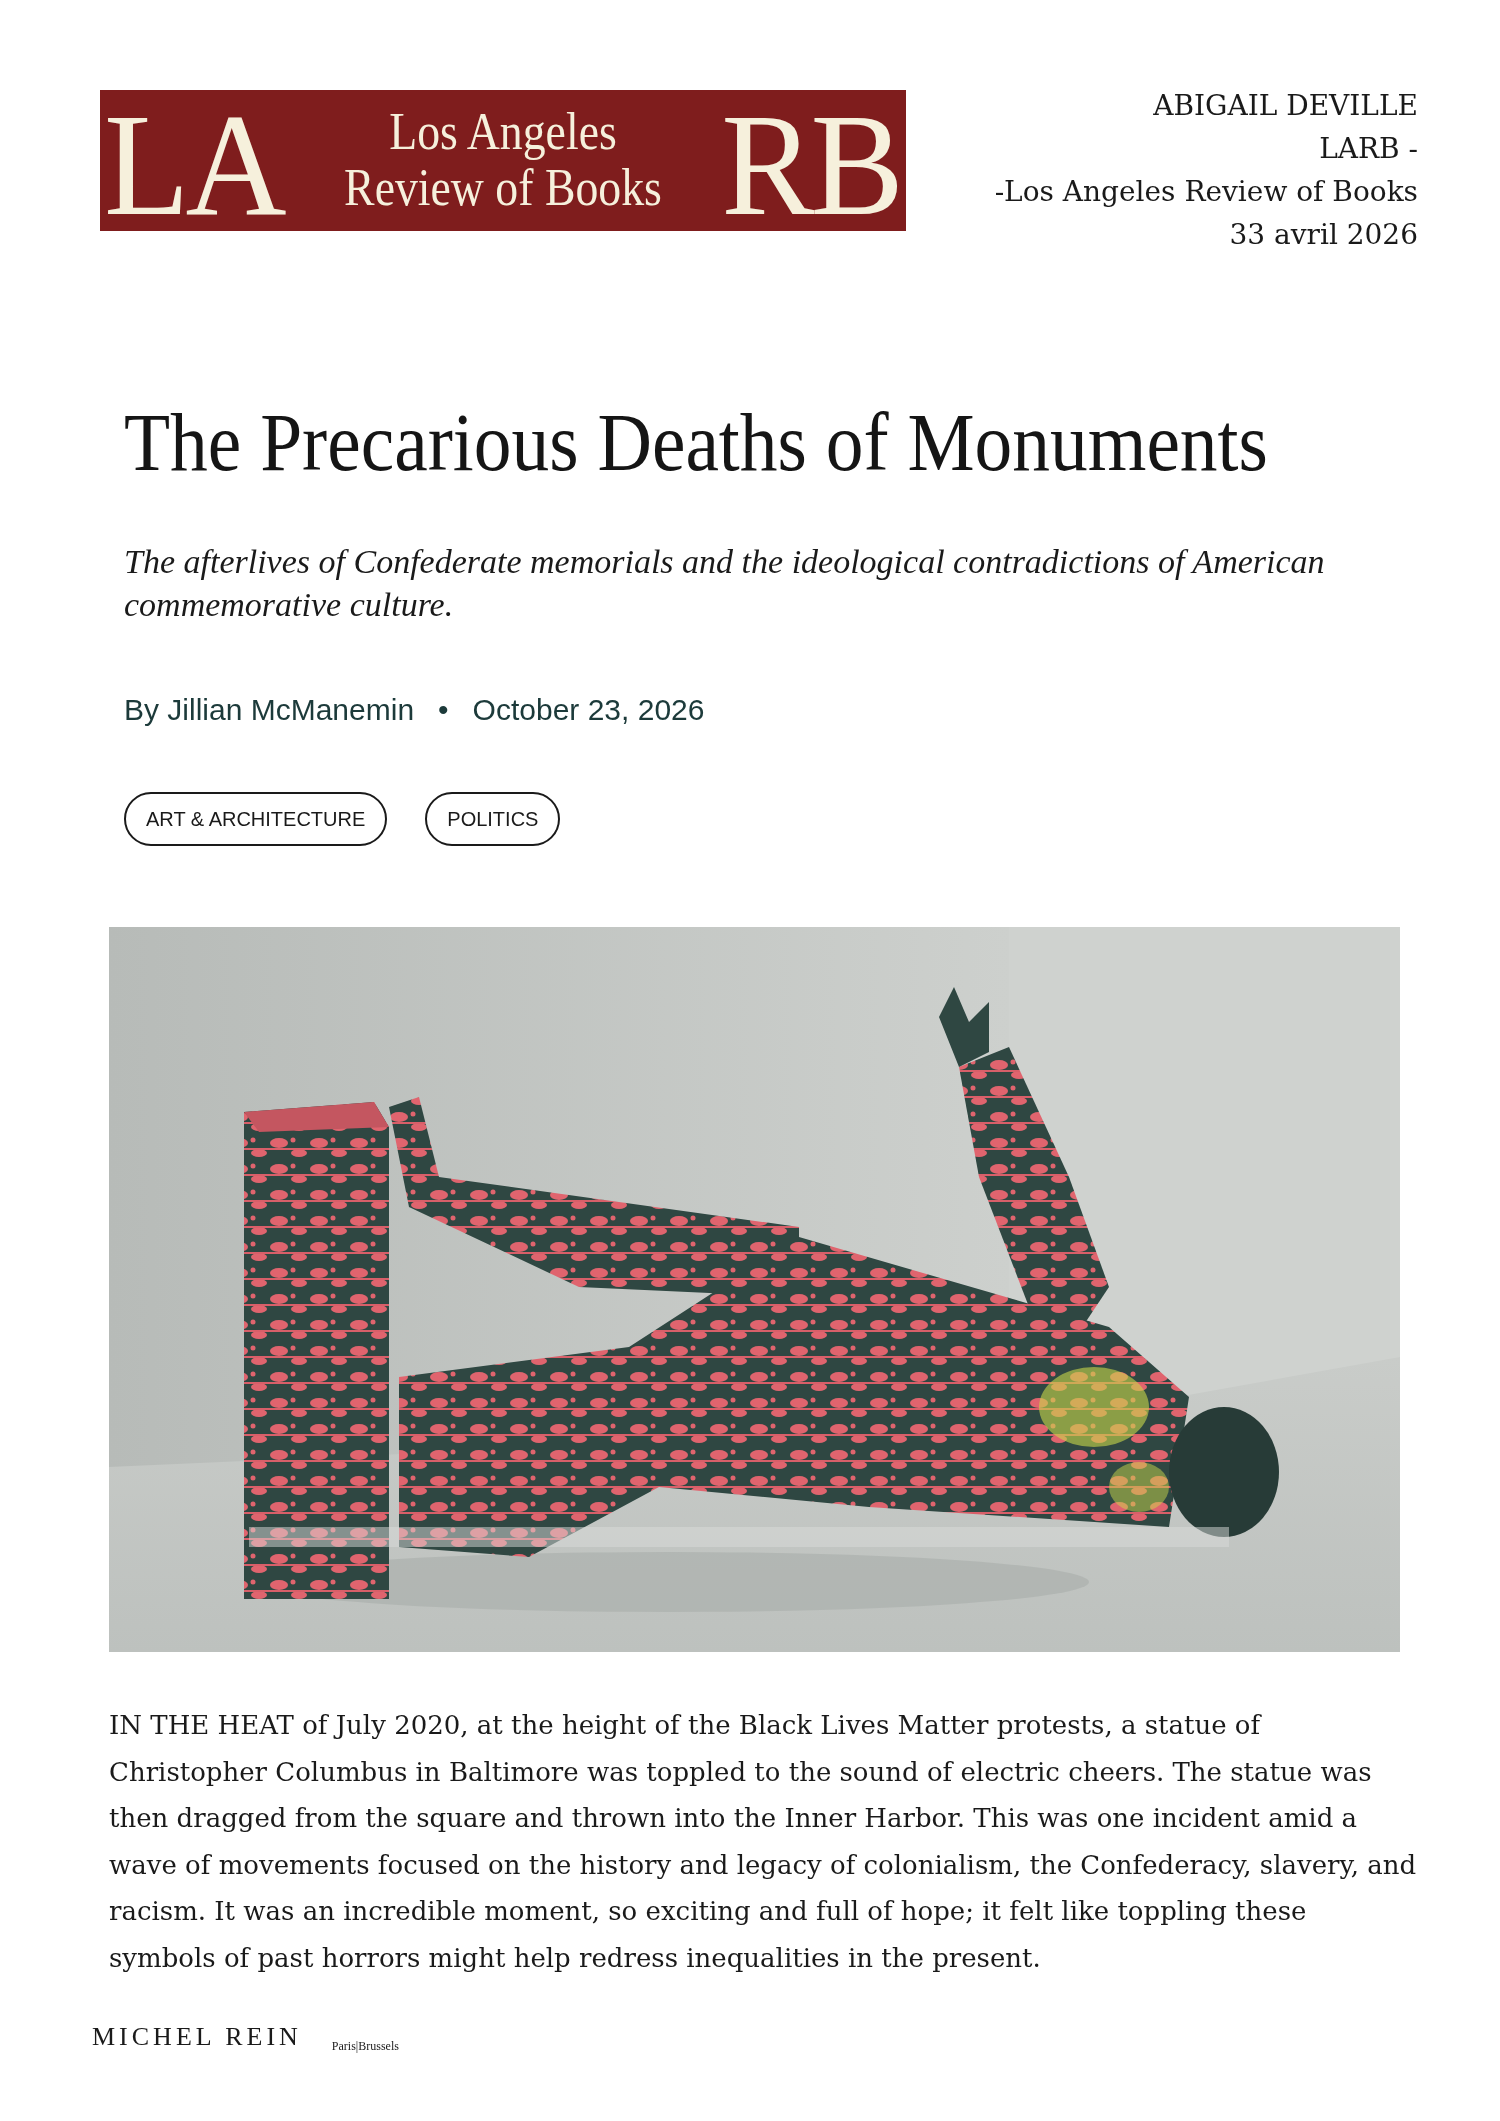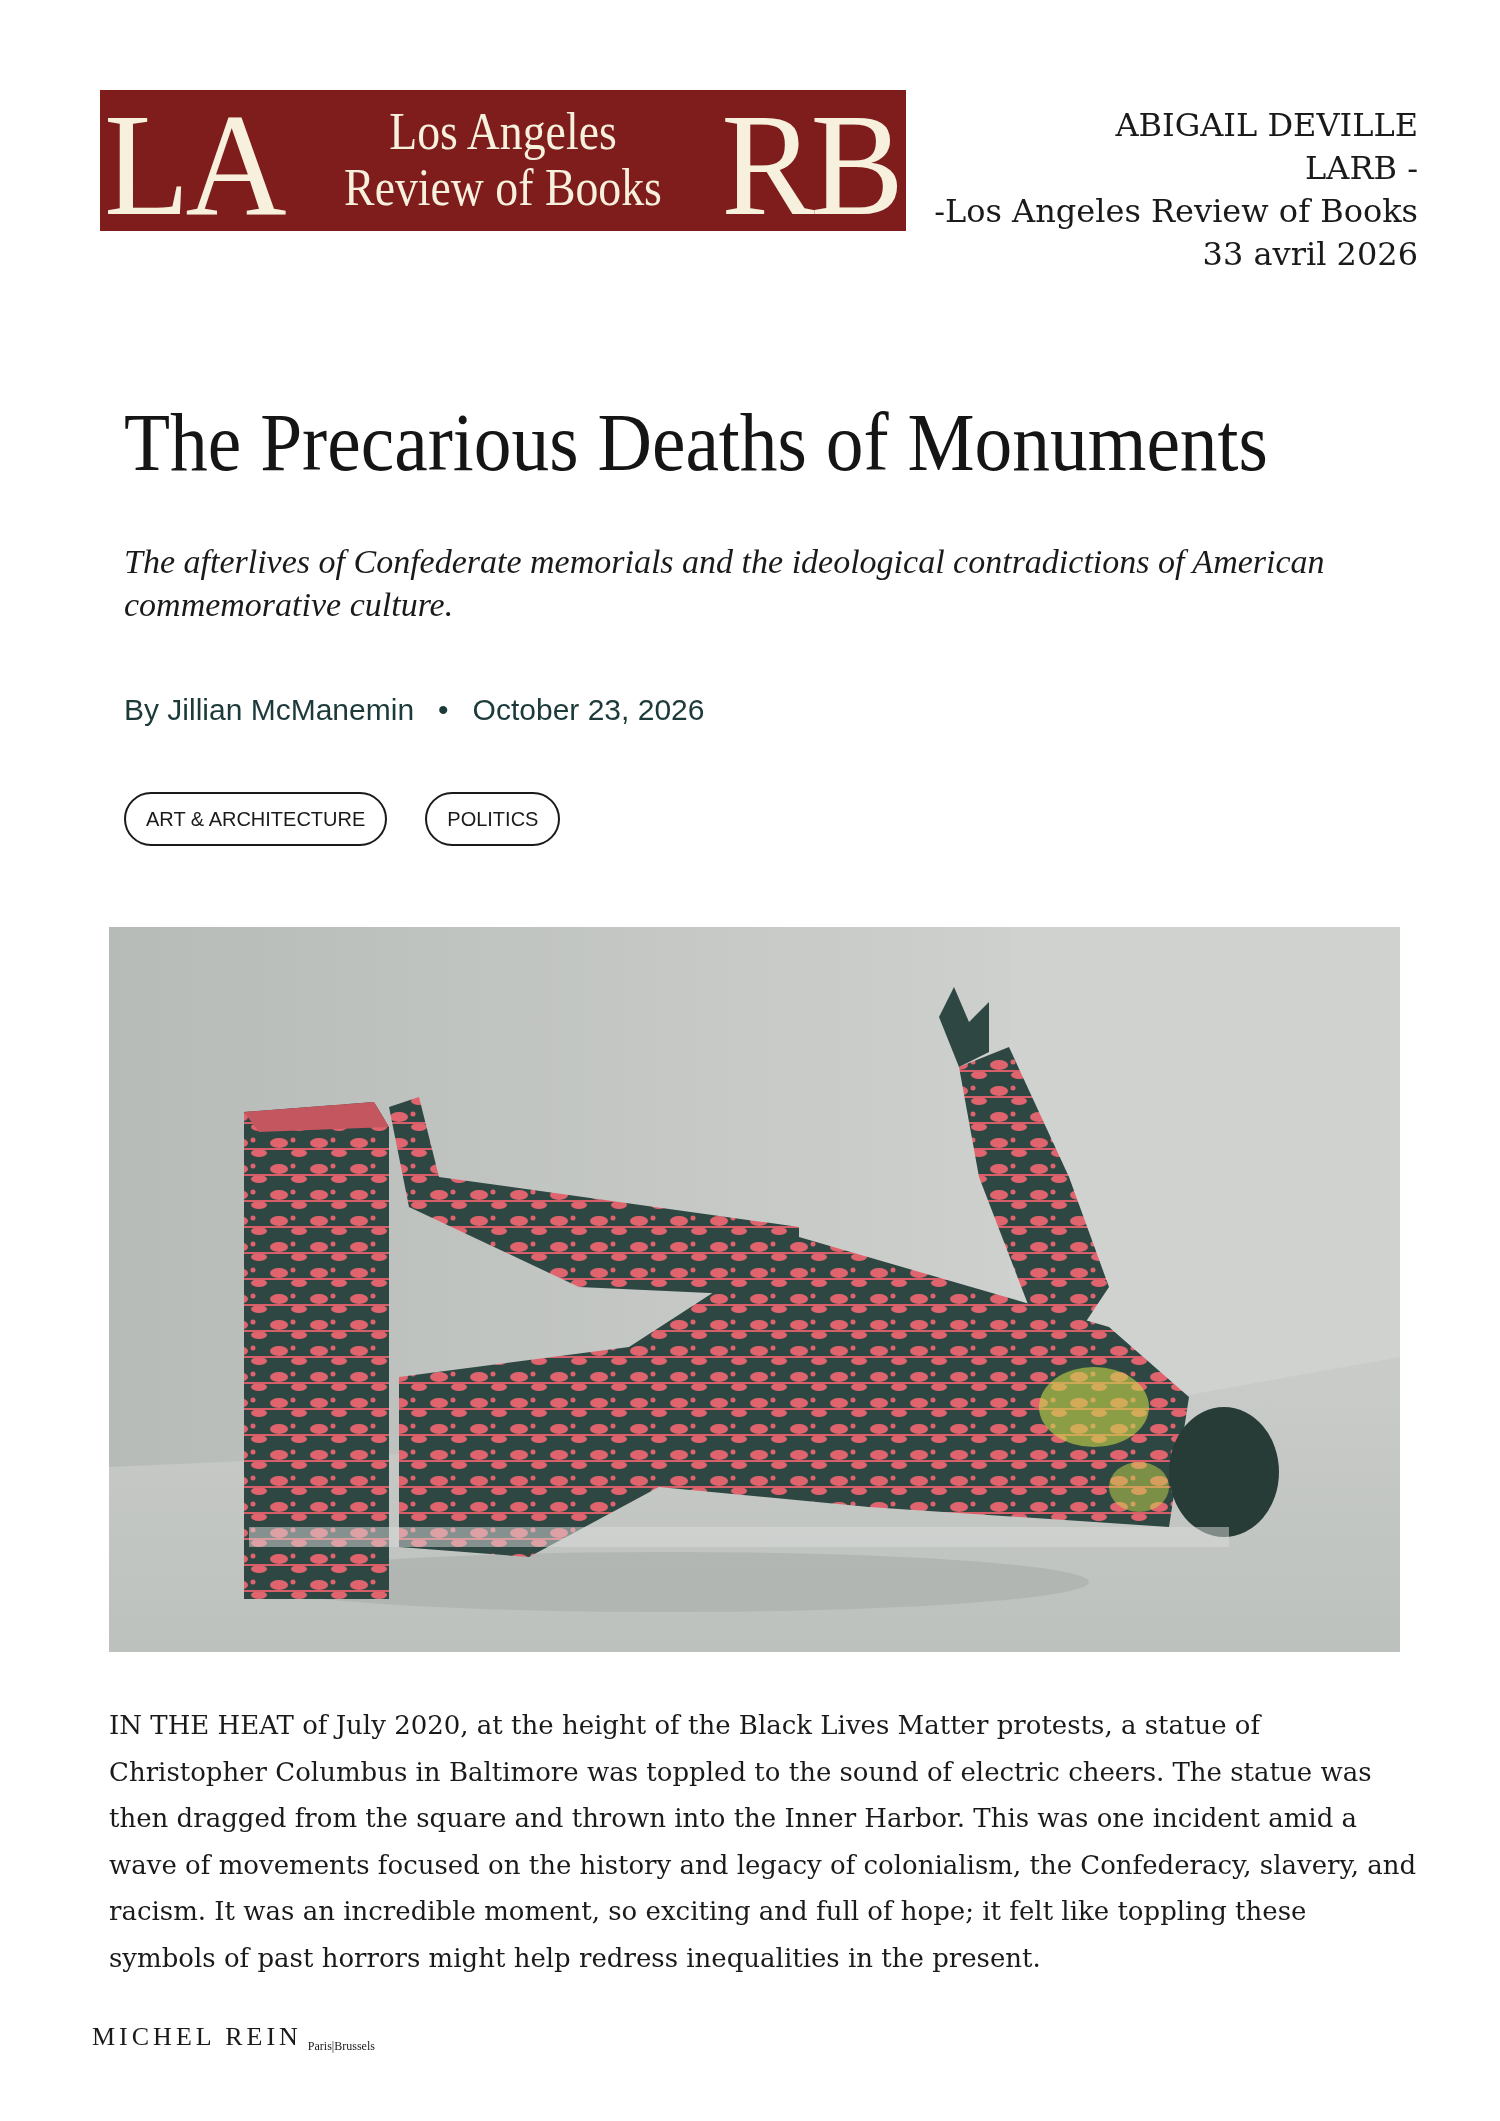--- a/index.html
+++ b/index.html
@@ -2,31 +2,31 @@
 <html><head>
 <meta charset="utf-8">
 <style>
   html, body { margin: 0; padding: 0; background: #ffffff; }
   body { width: 1500px; height: 2121px; position: relative; overflow: hidden; font-family: "Liberation Serif", serif; color: #1a1a1a; }
   .logo { position: absolute; left: 100px; top: 90px; width: 806px; height: 141px; background: #7f1d1d; color: #f6f0dc; }
   .logo .big { position: absolute; top: 0; font-family: "Liberation Serif", serif; font-size: 140px; line-height: 141px; letter-spacing: -4px; transform: scaleY(1.05); transform-origin: top; }
   .logo .la { left: 4px; }
   .logo .rb { right: 6px; }
   .logo .mid { position: absolute; left: 220px; right: 220px; top: 14px; text-align: center; font-family: "Liberation Serif", serif; font-size: 52px; line-height: 56px; transform: scaleX(0.88); }
-  .header-meta { position: absolute; right: 82px; top: 84px; text-align: right; font-family: "DejaVu Serif", serif; font-size: 32px; line-height: 43px; color: #1a1a1a; margin-top: 20px; }
+  .header-meta { position: absolute; right: 82px; top: 84px; text-align: right; font-family: "DejaVu Serif", serif; font-size: 28px; line-height: 43px; color: #1a1a1a; }
   .title { position: absolute; left: 124px; top: 398px; font-family: "Liberation Serif", serif; font-size: 82px; line-height: 90px; color: #151515; transform: scaleX(0.92); transform-origin: left; white-space: nowrap; }
   .subtitle { position: absolute; left: 124px; top: 540px; width: 1290px; font-family: "Liberation Serif", serif; font-style: italic; font-size: 34px; line-height: 43px; color: #1a1a1a; }
   .byline { position: absolute; left: 124px; top: 690px; font-family: "Liberation Sans", sans-serif; font-size: 30px; line-height: 40px; color: #1c3a3a; white-space: nowrap; }
   .byline .dot { margin: 0 24px; }
   .tags { position: absolute; left: 124px; top: 792px; display: flex; gap: 38px; align-items: flex-end; }
   .tag { border: 2px solid #1a1a1a; border-radius: 28px; height: 50px; padding: 0 20px; display: flex; align-items: center; font-family: "Liberation Sans", sans-serif; font-size: 20px; color: #1a1a1a; background: #fff; cursor: pointer; }
   .hero { position: absolute; left: 109px; top: 927px; width: 1291px; height: 725px; background: #c4c7c4; overflow: hidden; }
   .hero svg { display: block; }
   .body-text { position: absolute; left: 109px; top: 1702px; width: 1310px; font-family: "DejaVu Serif", serif; font-size: 26px; line-height: 46.5px; color: #1a1a1a; }
-  .footer { position: absolute; left: 92px; top: 2022px; display: flex; align-items: flex-start; gap: 6px; }
+  .footer { position: absolute; left: 92px; top: 2022px; display: flex; align-items: flex-start; gap: 30px; }
   .footer .brand { font-family: "Liberation Serif", serif; font-size: 26px; letter-spacing: 4px; color: #1a1a1a; }
   .footer .city { font-family: "Liberation Serif", serif; font-size: 12px; margin-top: 17px; color: #1a1a1a; }
 </style>
 </head>
 <body>
 
 <div class="logo">
   <span class="big la">LA</span>
   <div class="mid">
     <div>Los Angeles</div>

